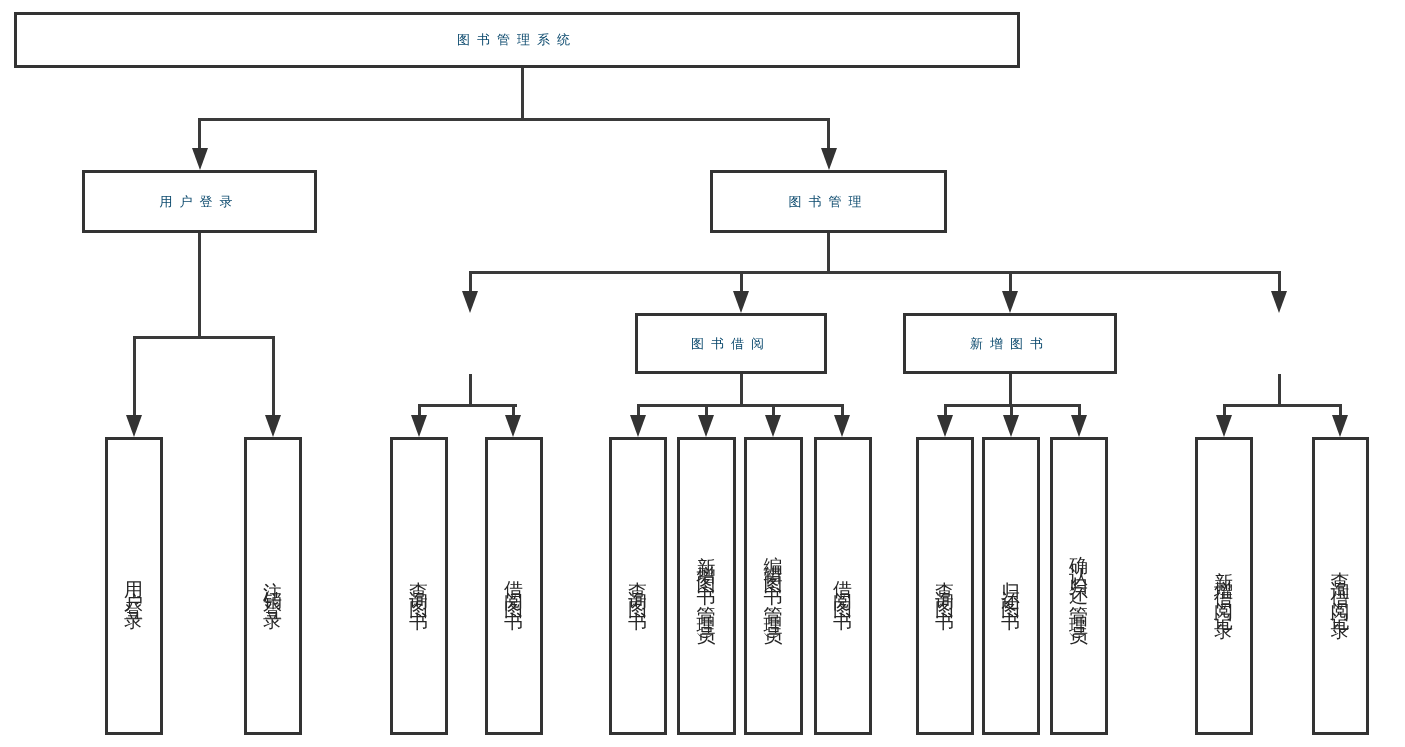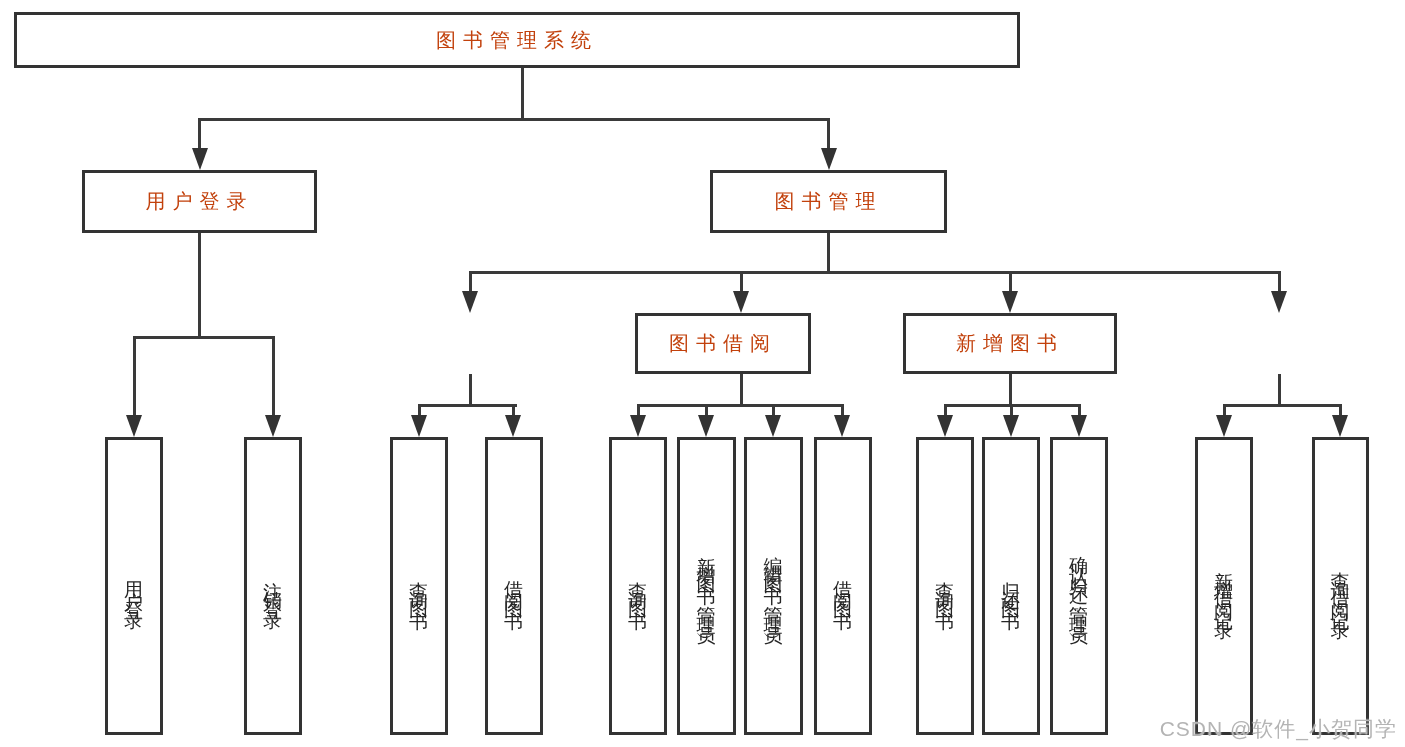--- a/index.html
+++ b/index.html
@@ -2,23 +2,23 @@
 <html><head>
 <meta charset="utf-8">
 <style>
   html,body{margin:0;padding:0;background:#fff;}
   #canvas{
     position:relative;width:1405px;height:747px;background:#ffffff;overflow:hidden;
     font-family:"Liberation Sans","DejaVu Sans",sans-serif;
   }
   .node{
     position:absolute;box-sizing:border-box;background:#fff;
-    border:3px solid #333333;color:#c2410c;
+    border:3px solid #333333;color:#0c4a6e;
     display:flex;align-items:center;justify-content:center;
-    font-size:20px;letter-spacing:7px;white-space:nowrap;
+    font-size:13px;letter-spacing:7px;white-space:nowrap;
   }
   .leaf{
     position:absolute;box-sizing:border-box;background:#fff;
     border:3px solid #333333;color:#262626;
     writing-mode:vertical-rl;text-orientation:mixed;
     display:flex;align-items:center;justify-content:center;
     font-size:19px;letter-spacing:10px;line-height:1;
     top:437px;width:58px;height:298px;
   }
   .h{position:absolute;height:3px;background:#3a3a3a;}
@@ -39,21 +39,21 @@
 
 <div id="canvas">
 
   <div class="node" style="left:14px;top:12px;width:1006px;height:56px;">图书管理系统</div>
 
   <div class="node" style="left:82px;top:170px;width:235px;height:63px;">用户登录</div>
 
   <div class="node" style="left:710px;top:170px;width:237px;height:63px;">图书管理</div>
 
 
-  <div class="node" style="left:635px;top:313px;width:176px;height:61px;">图书借阅</div>
+  <div class="node" style="left:635px;top:313px;width:192px;height:61px;">图书借阅</div>
 
   <div class="node" style="left:903px;top:313px;width:214px;height:61px;">新增图书</div>
 
 
   <div class="leaf" style="left:105px;">用户登录</div>
   <div class="leaf" style="left:244px;">注销登录</div>
 
   <div class="leaf" style="left:390px;">查询图书</div>
   <div class="leaf" style="left:485px;">借阅图书</div>
 
@@ -121,15 +121,14 @@
   <div class="v" style="left:1078px;top:404px;height:14px;"></div>
   <div class="ar" style="left:1071px;top:415px;"></div>
 
   <div class="v" style="left:1278px;top:374px;height:33px;"></div>
   <div class="h" style="left:1223px;top:404px;width:119px;"></div>
   <div class="v" style="left:1223px;top:404px;height:14px;"></div>
   <div class="ar" style="left:1216px;top:415px;"></div>
   <div class="v" style="left:1339px;top:404px;height:14px;"></div>
   <div class="ar" style="left:1332px;top:415px;"></div>
 
-  <div class="watermark">CSDN @软件_小贺同学</div>
 
 </div>
 
 </body></html>

